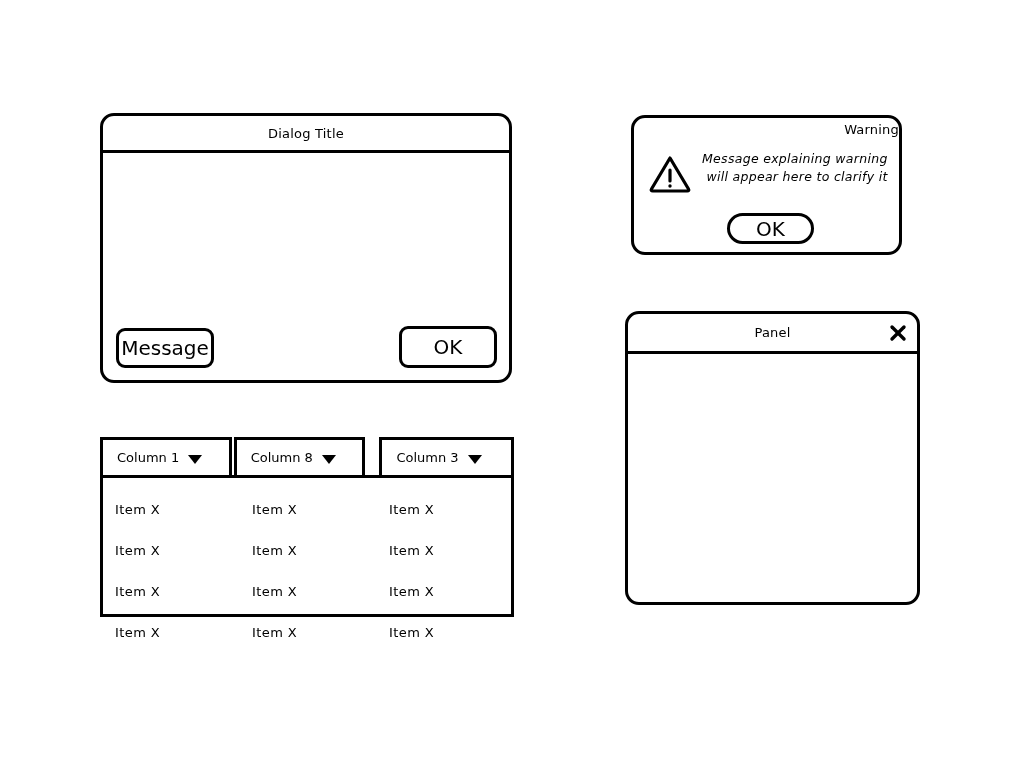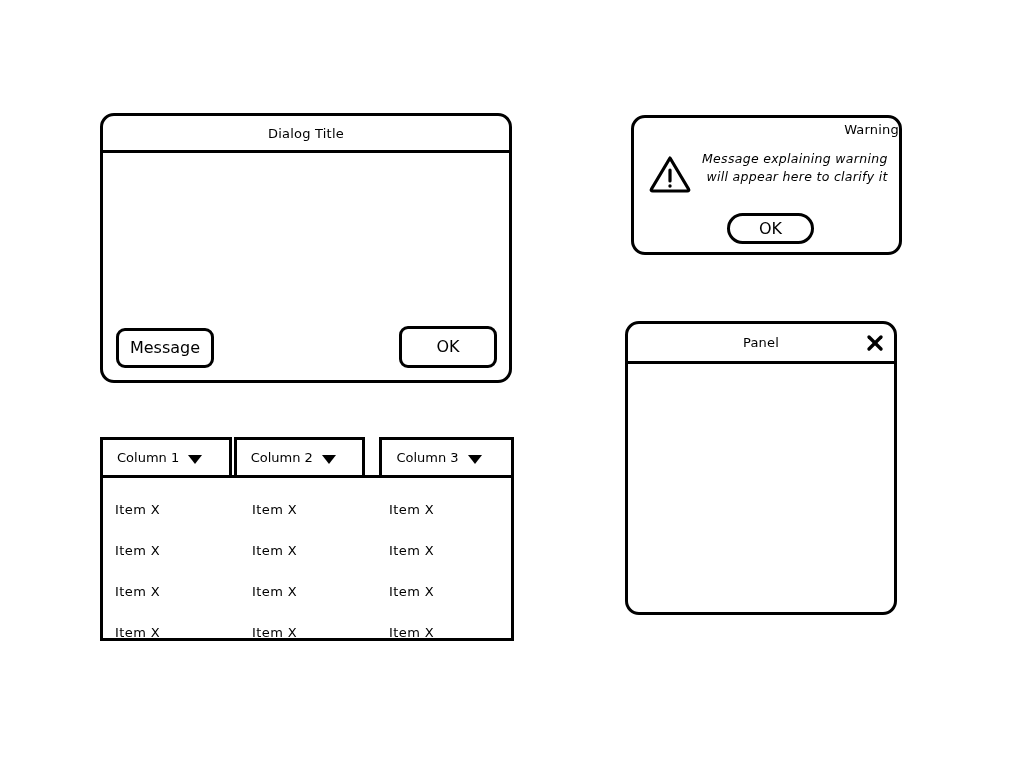--- a/index.html
+++ b/index.html
@@ -51,21 +51,21 @@
     font-family: "DejaVu Sans", sans-serif;
     font-size: 13px;
     line-height: 1;
     letter-spacing: 0.2px;
     color: #000000;
     user-select: none;
   }
 
   .btn-label {
     font-family: "DejaVu Sans", sans-serif;
-    font-size: 16px;
+    font-size: 20px;
     line-height: 1;
     color: #000000;
     user-select: none;
   }
 
   .btn {
     display: flex;
     align-items: center;
     justify-content: center;
     cursor: pointer;
@@ -145,22 +145,22 @@
     position: absolute;
     left: 93px;
     top: 95px;
     width: 87px;
     height: 31px;
   }
 
   
   #panel-window {
     left: 625px;
-    top: 321px;
-    width: 272px;
+    top: 311px;
+    width: 295px;
     height: 294px;
   }
   #panel-titlebar {
     height: 40px;
     position: relative;
   }
   #panel-close-icon {
     position: absolute;
     right: 10px;
     top: 50%;
@@ -219,21 +219,21 @@
     border-right: 7px solid transparent;
     border-top: 9px solid #000000;
     position: relative;
     top: 2px;
   }
   #table-body {
     position: absolute;
     left: 0;
     top: 38px;
     width: 414px;
-    height: 166px;
+    height: 142px;
     box-sizing: border-box;
     border: 3px solid #000000;
     background: #ffffff;
     padding-top: 11px;
   }
   .table-row {
     display: flex;
     height: 41px;
     align-items: center;
   }
@@ -323,21 +323,21 @@
         <span class="table-cell cell-3">Item X</span>
       </div>
     </div>
 
     <div id="table-header-row">
       <div class="col-header" style="width:136px;">
         <span class="col-header-label">Column 1</span>
         <span class="sort-arrow-icon"></span>
       </div>
       <div class="col-header" style="width:136px; margin-left:2px;">
-        <span class="col-header-label">Column 2</span>
+        <span class="col-header-label">Column 8</span>
         <span class="sort-arrow-icon"></span>
       </div>
       <div class="col-header" style="width:139px; margin-left:14px;">
         <span class="col-header-label">Column 3</span>
         <span class="sort-arrow-icon"></span>
       </div>
     </div>
 
   </div>
 

